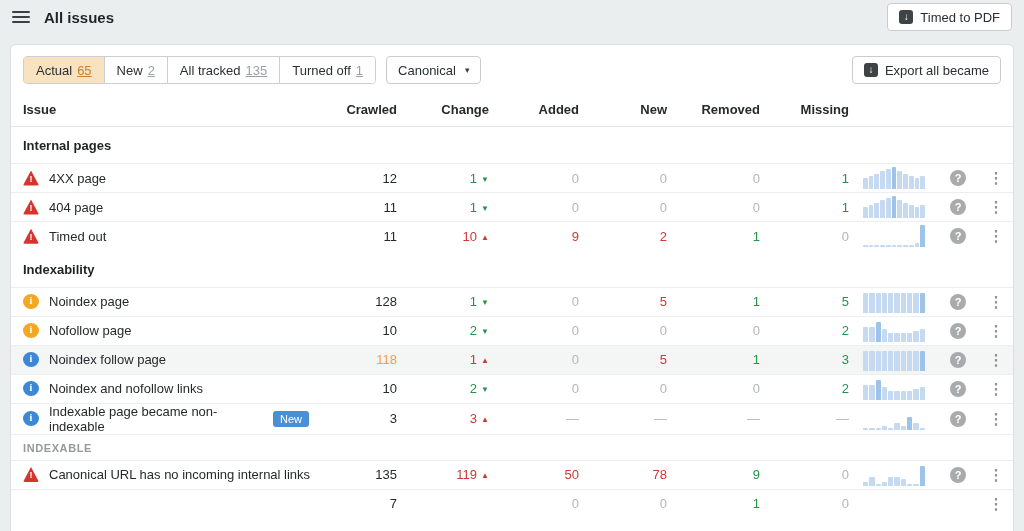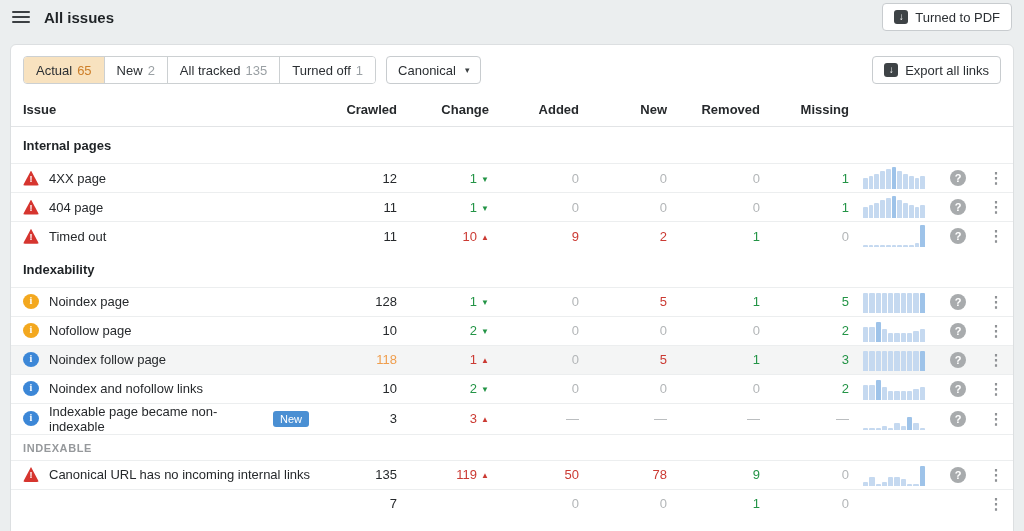--- a/index.html
+++ b/index.html
@@ -22,21 +22,21 @@
 
   
   .card { position:absolute; left:10px; right:10px; top:44px; bottom:-40px; background:#fff;
           border:1px solid #dcdfe1; border-radius:6px; overflow:hidden; }
   .toolbar { display:flex; align-items:center; padding:11px 12px 10px 12px; }
 
   .segmented { display:inline-flex; border:1px solid #ccd0d2; border-radius:4px; overflow:hidden; background:#fff; }
   .segment { display:inline-flex; align-items:center; gap:5px; height:26px; padding:0 12px; font-size:13px;
              cursor:pointer; border-left:1px solid #ccd0d2; background:#fff; color:#2b2f33; }
   .segment:first-child { border-left:none; }
-  .segment .cnt { color:#9aa0a4; }
+  .segment .cnt { color:#9aa0a4;text-decoration:underline; }
   .segment.active { background:#f8e2bf; }
   .segment.active .cnt { color:#cd7e28; }
   .importance { margin-left:10px; height:28px; }
 
   
   table { width:100%; border-collapse:collapse; table-layout:fixed; font-size:13px; }
   col.c-issue{ width:auto; } col.c-crawled{ width:70px; } col.c-change{ width:92px; }
   col.c-added{ width:90px; } col.c-new{ width:88px; } col.c-removed{ width:93px; }
   col.c-missing{ width:89px; } col.c-chart{ width:88px; } col.c-help{ width:42px; } col.c-kebab{ width:34px; }
 
@@ -87,21 +87,21 @@
 <div class="topbar">
   <span class="hamburger">
       <i></i>
       <i></i>
       <i></i>
     </span>
   <span class="page-title">All issues</span>
   <span class="spacer"></span>
   <button class="btn">
     <span class="doc-icon">↓</span>
-    <span>Turned to PDF</span>
+    <span>Timed to PDF</span>
   </button>
 </div>
 
 <div class="card">
   <div class="toolbar">
     <div class="segmented" id="tabs">
         <span class="segment active">
           <span>Actual</span>
           <span class="cnt">65</span>
         </span>
@@ -118,21 +118,21 @@
           <span class="cnt">1</span>
         </span>
       </div>
     <button class="btn importance">
       <span>Canonical</span>
       <span class="caret">▾</span>
     </button>
     <span class="spacer"></span>
     <button class="btn">
       <span class="doc-icon">↓</span>
-      <span>Export all links</span>
+      <span>Export all became</span>
     </button>
   </div>
 
   <table>
     <colgroup>
       <col class="c-issue">
         <col class="c-crawled">
         <col class="c-change">
         <col class="c-added">
       <col class="c-new">

